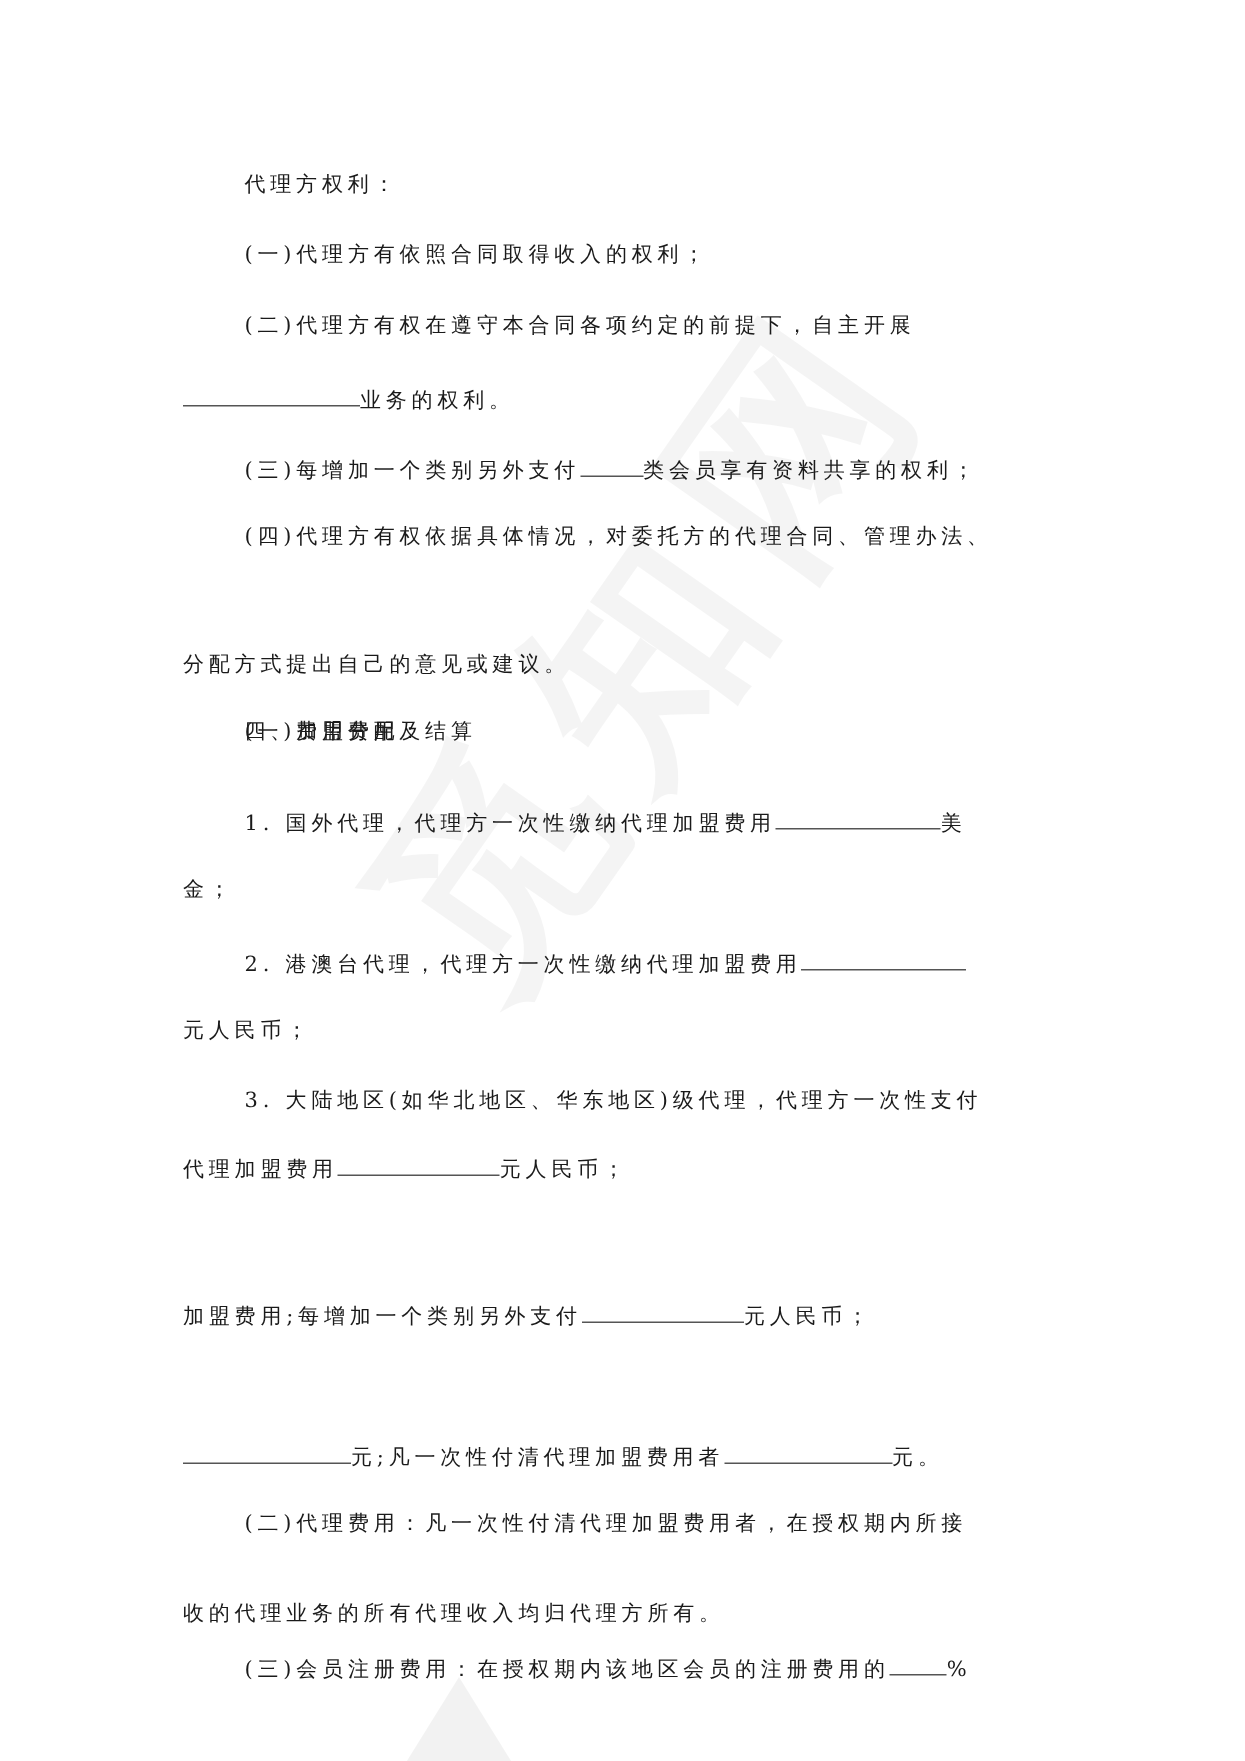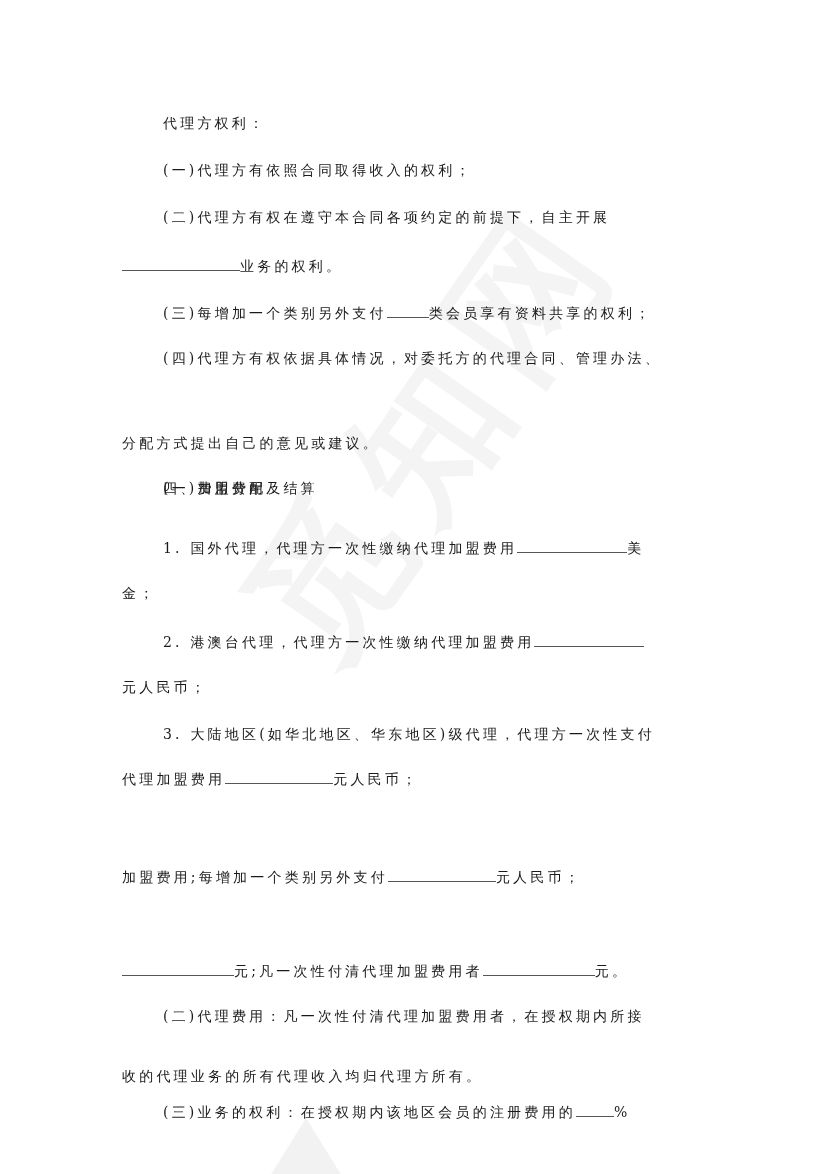--- a/index.html
+++ b/index.html
@@ -65,16 +65,16 @@
   </div>
 
   <div class="line" style="top:957px;">
     <span class="blank" style="width:112px;"></span><span>元;凡一次性付清代理加盟费用者</span><span class="blank" style="width:112px;"></span><span>元。</span>
   </div>
 
   <div class="line indent" style="top:1004px;">(二)代理费用：凡一次性付清代理加盟费用者，在授权期内所接</div>
   <div class="line" style="top:1064px;">收的代理业务的所有代理收入均归代理方所有。</div>
 
   <div class="line indent" style="top:1098px;">
-    <span>(三)业务的权利：在授权期内该地区会员的注册费用的</span><span class="blank" style="width:38px;"></span><span>%</span>
+    <span>(三)会员注册费用：在授权期内该地区会员的注册费用的</span><span class="blank" style="width:38px;"></span><span>%</span>
   </div>
 
 </div>
 
 </body></html>

